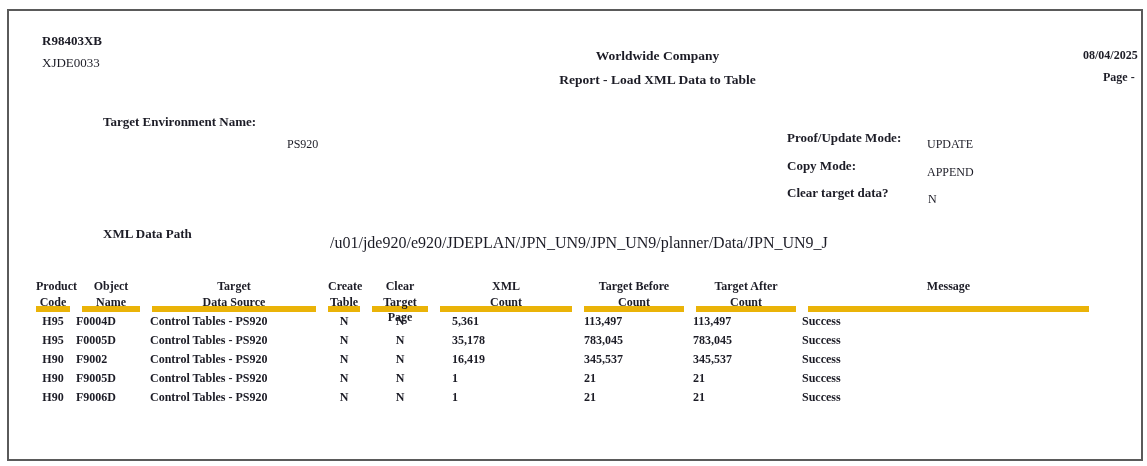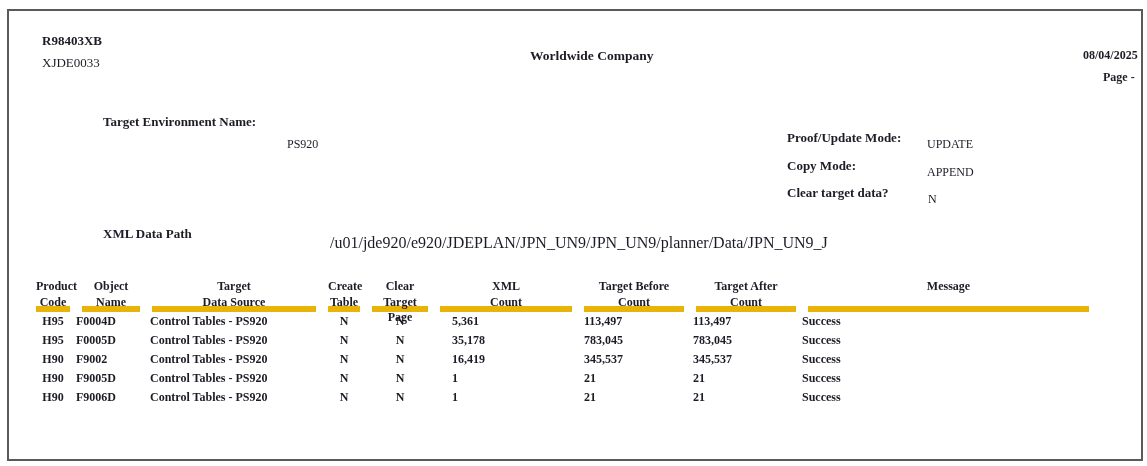--- a/index.html
+++ b/index.html
@@ -14,21 +14,21 @@
   .page-frame {
     position:absolute; left:7px; top:9px; width:1136px; height:452px;
     border:2px solid #5a5a5a; background:#ffffff;
   }
   .abs { position:absolute; white-space:nowrap; }
   .lbl { font-size:13px; font-weight:bold; }
   .val { font-size:12px; font-weight:normal;margin-top:6px; }
 
   .report-id  { left:42px;  top:33px; font-size:13px; font-weight:bold; }
   .report-ver { left:42px;  top:55px; font-size:13px; font-weight:normal; }
-  .center-head{ left:530px; top:44px; width:255px; text-align:left;
+  .center-head{ left:530px; top:44px; width:255px; text-align:center;
                 font-size:13.5px; font-weight:bold; line-height:24px; white-space:normal; }
   .date       { left:1083px; top:48px; font-size:12px; font-weight:bold; }
   .page-num   { left:1103px; top:70px; font-size:12px; font-weight:bold; }
 
   .env-lbl   { left:103px; top:114px; }
   .env-val   { left:287px; top:131px; }
   .proof-lbl { left:787px; top:130px; }
   .proof-val { left:927px; top:131px; }
   .copy-lbl  { left:787px; top:158px; }
   .copy-val  { left:927px; top:159px; }
@@ -64,20 +64,21 @@
 </head>
 <body>
 
 <div class="page-frame"></div>
 
 <div class="abs report-id">R98403XB</div>
 <div class="abs report-ver">XJDE0033</div>
 
 <div class="abs center-head">
   <div>Worldwide Company</div>
+  <div>Report - Load XML Data to Table</div>
 </div>
 
 <div class="abs date">08/04/2025</div>
 <div class="abs page-num">Page -</div>
 
 <div class="abs lbl env-lbl">Target Environment Name:</div>
 <div class="abs val env-val">PS920</div>
 <div class="abs lbl proof-lbl">Proof/Update Mode:</div>
 <div class="abs val proof-val">UPDATE</div>
 <div class="abs lbl copy-lbl">Copy Mode:</div>

